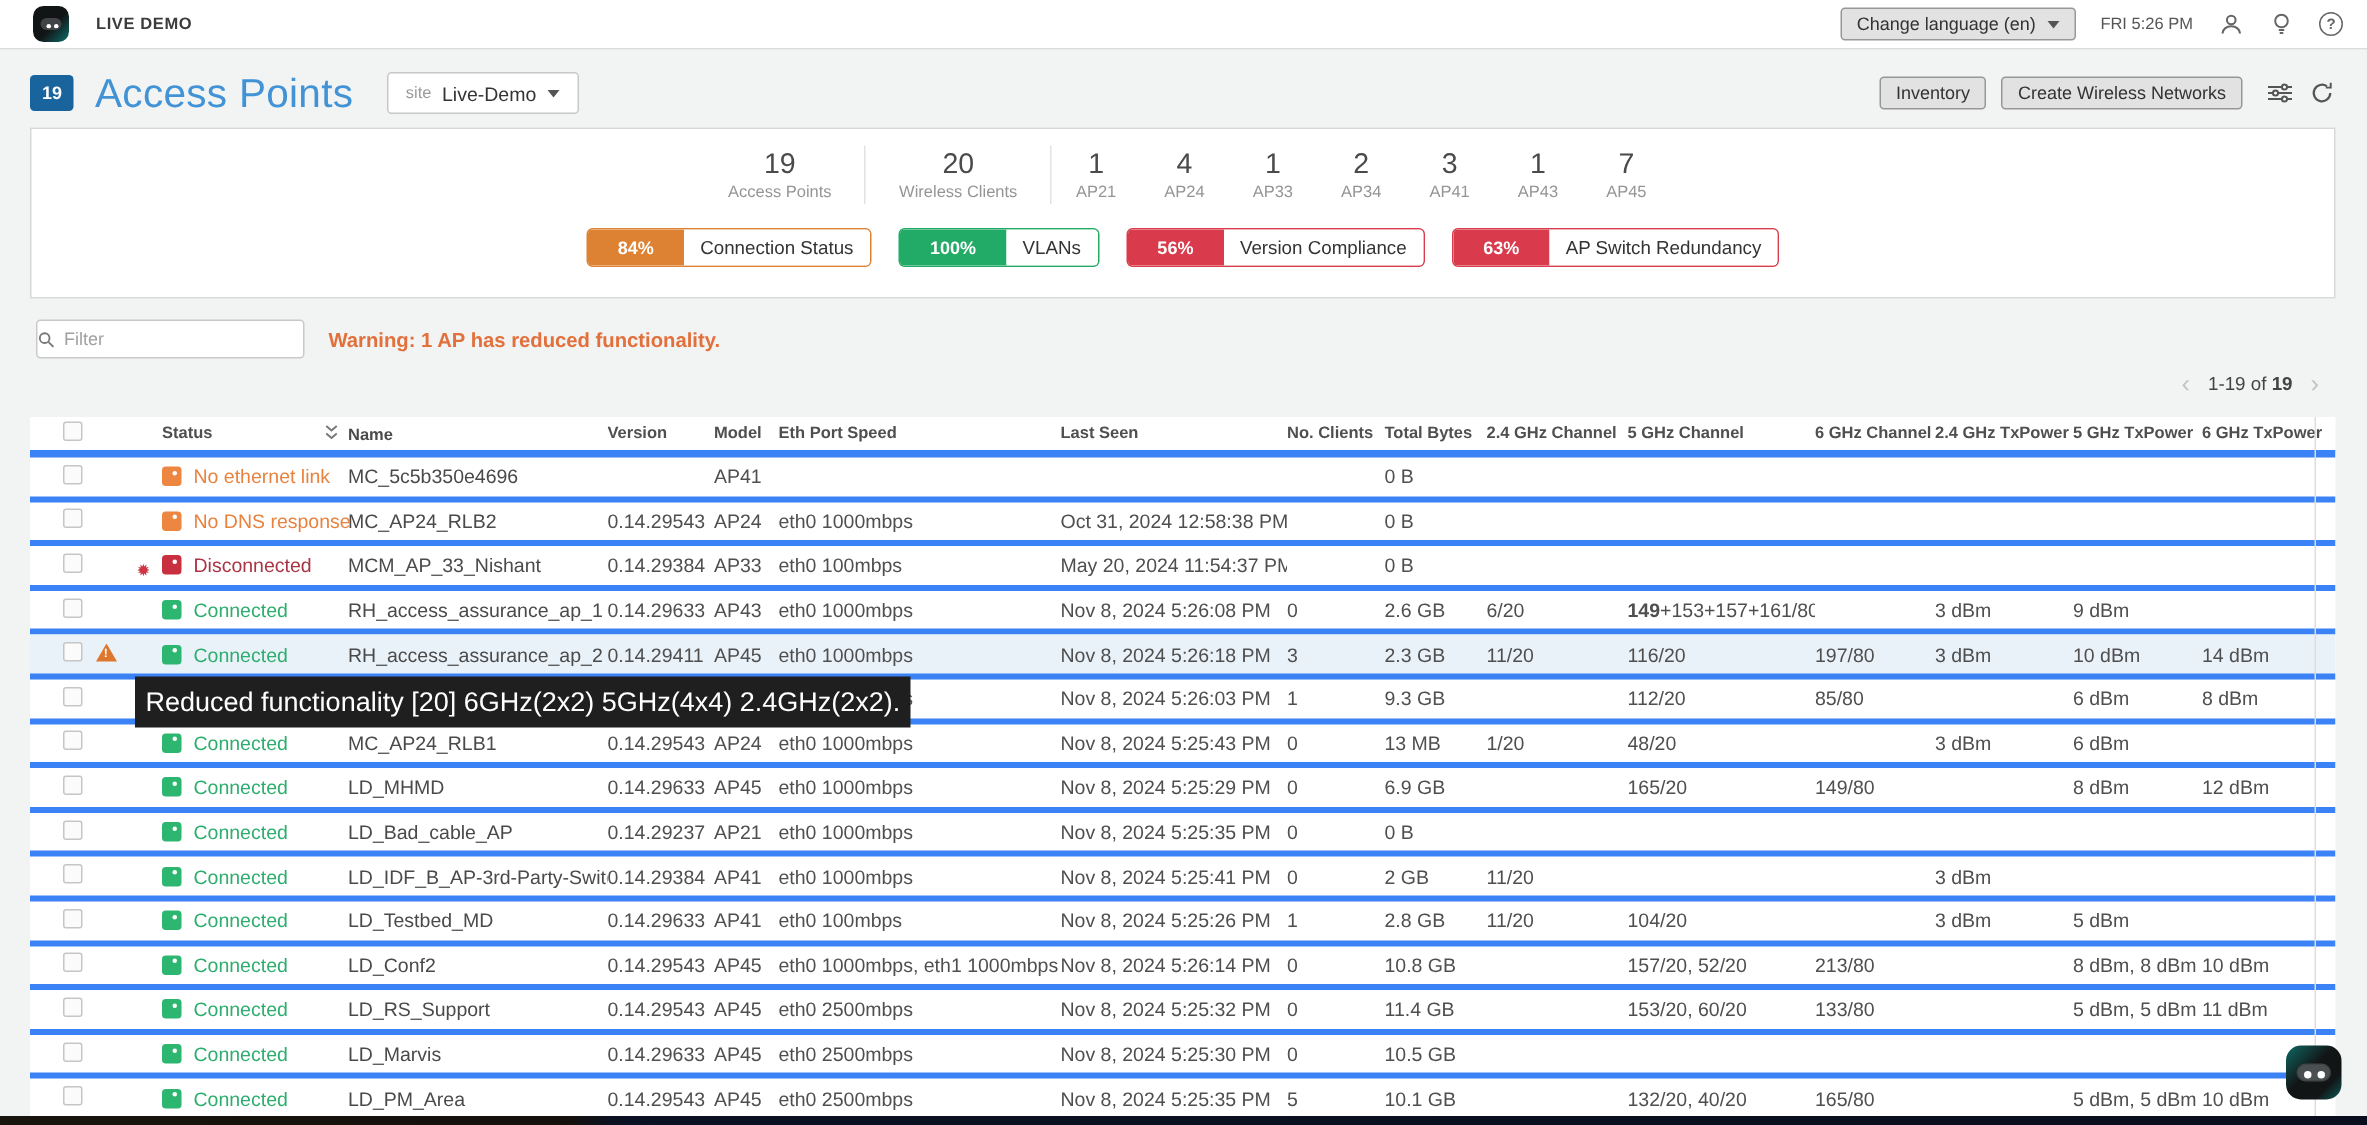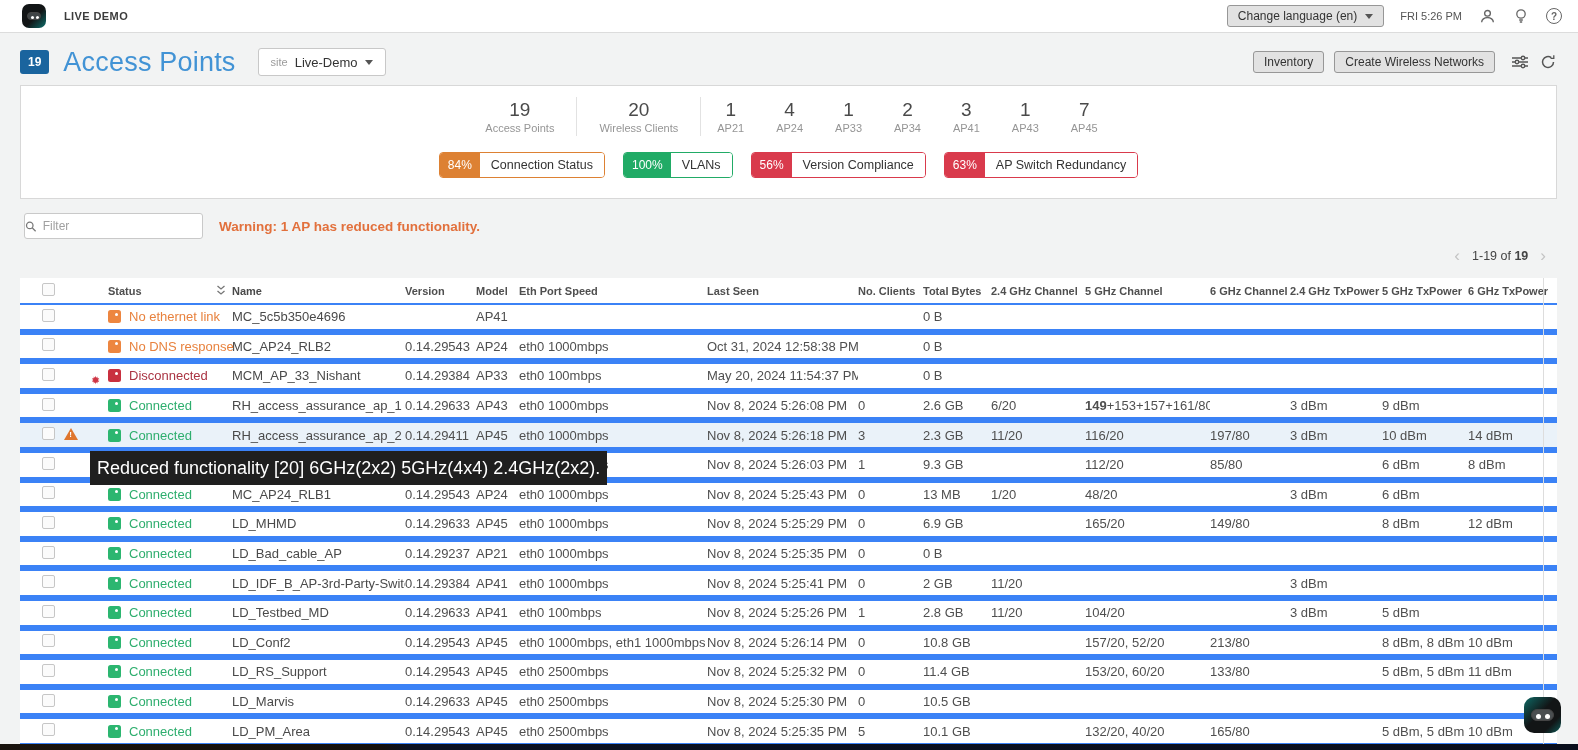--- a/index.html
+++ b/index.html
@@ -41,38 +41,38 @@
   .stats-panel{position:absolute;top:85px;left:20px;width:1537px;height:114px;background:#fff;
     border:1px solid #d8d8d8;}
   .stats-row{display:flex;justify-content:center;margin-top:11px;}
   .stat{text-align:center;padding:2px 16px;cursor:pointer;}
   .stat.wide{padding:2px 22px;}
   .stat.divided{border-left:1px solid #e2e2e2;}
   .stat .v{font-size:19px;color:#4a4a4a;}
   .stat .l{font-size:11px;color:#959595;margin-top:1px;}
   .pills-row{display:flex;justify-content:center;gap:18px;margin-top:16px;}
   .pill{display:inline-flex;border:1px solid;border-radius:4px;overflow:hidden;cursor:pointer;background:#fff;}
-  .pill .pct{color:#fff;font-size:12px;font-weight:normal;padding:5px 8px;}
+  .pill .pct{color:#fff;font-size:12px;font-weight:bold;padding:5px 20px;}
   .pill .plabel{color:#333;font-size:12.5px;padding:5px 11px;background:#fff;text-align:center;}
   
   .filter-row{position:absolute;top:213px;left:24px;display:flex;align-items:center;}
   .filter-box{width:179px;height:26px;background:#fff;border:1px solid #c9c9c9;border-radius:3px;
     display:flex;align-items:center;padding:0 0;gap:6px;}
   .filter-box input{border:none;outline:none;font-size:12px;width:100%;font-family:inherit;color:#444;}
   .filter-box input::placeholder{color:#a0a0a0;}
   .warn-text{margin-left:16px;font-size:13.5px;font-weight:bold;color:#e2703c;}
   
   .pagination{position:absolute;top:247px;right:30px;display:flex;align-items:center;gap:10px;font-size:12.5px;color:#444;}
   .pg-chev{color:#c3c3c3;font-size:17px;line-height:1;cursor:pointer;padding:0 2px;}
   
   .tablewrap{position:absolute;top:278px;left:20px;width:1537px;height:472px;background:#fff;overflow:hidden;}
   .tedge{position:absolute;top:0;bottom:0;left:1523px;width:1px;background:#ddd;}
   .thead,.trow{display:flex;align-items:center;}
-  .thead{height:27px;font-size:11px;font-weight:bold;color:#4f4f4f;border-bottom:2px solid #3b82f6;}
-  .trow{height:29.6px;font-size:13px;color:#4f4f4f;border-bottom:6px solid #3b82f6;cursor:pointer;}
+  .thead{height:27px;font-size:11px;font-weight:bold;color:#4f4f4f;border-bottom:5px solid #3b82f6;}
+  .trow{height:29.6px;font-size:13px;color:#4f4f4f;border-bottom:4px solid #3b82f6;cursor:pointer;}
   .trow.hl{background:#eaf2f9;}
   .cell{flex:0 0 auto;white-space:nowrap;overflow:hidden;}
   .c-sel{width:44px;padding-left:22px;overflow:visible;}
   .c-alert{width:24px;}
   .c-status{width:144px;padding-left:20px;position:relative;overflow:visible;display:flex;align-items:center;}
   .c-name{width:173px;color:#4a4a4a;}
   .c-ver{width:71px;}
   .c-model{width:43px;}
   .c-eth{width:188px;}
   .c-seen{width:151px;}

